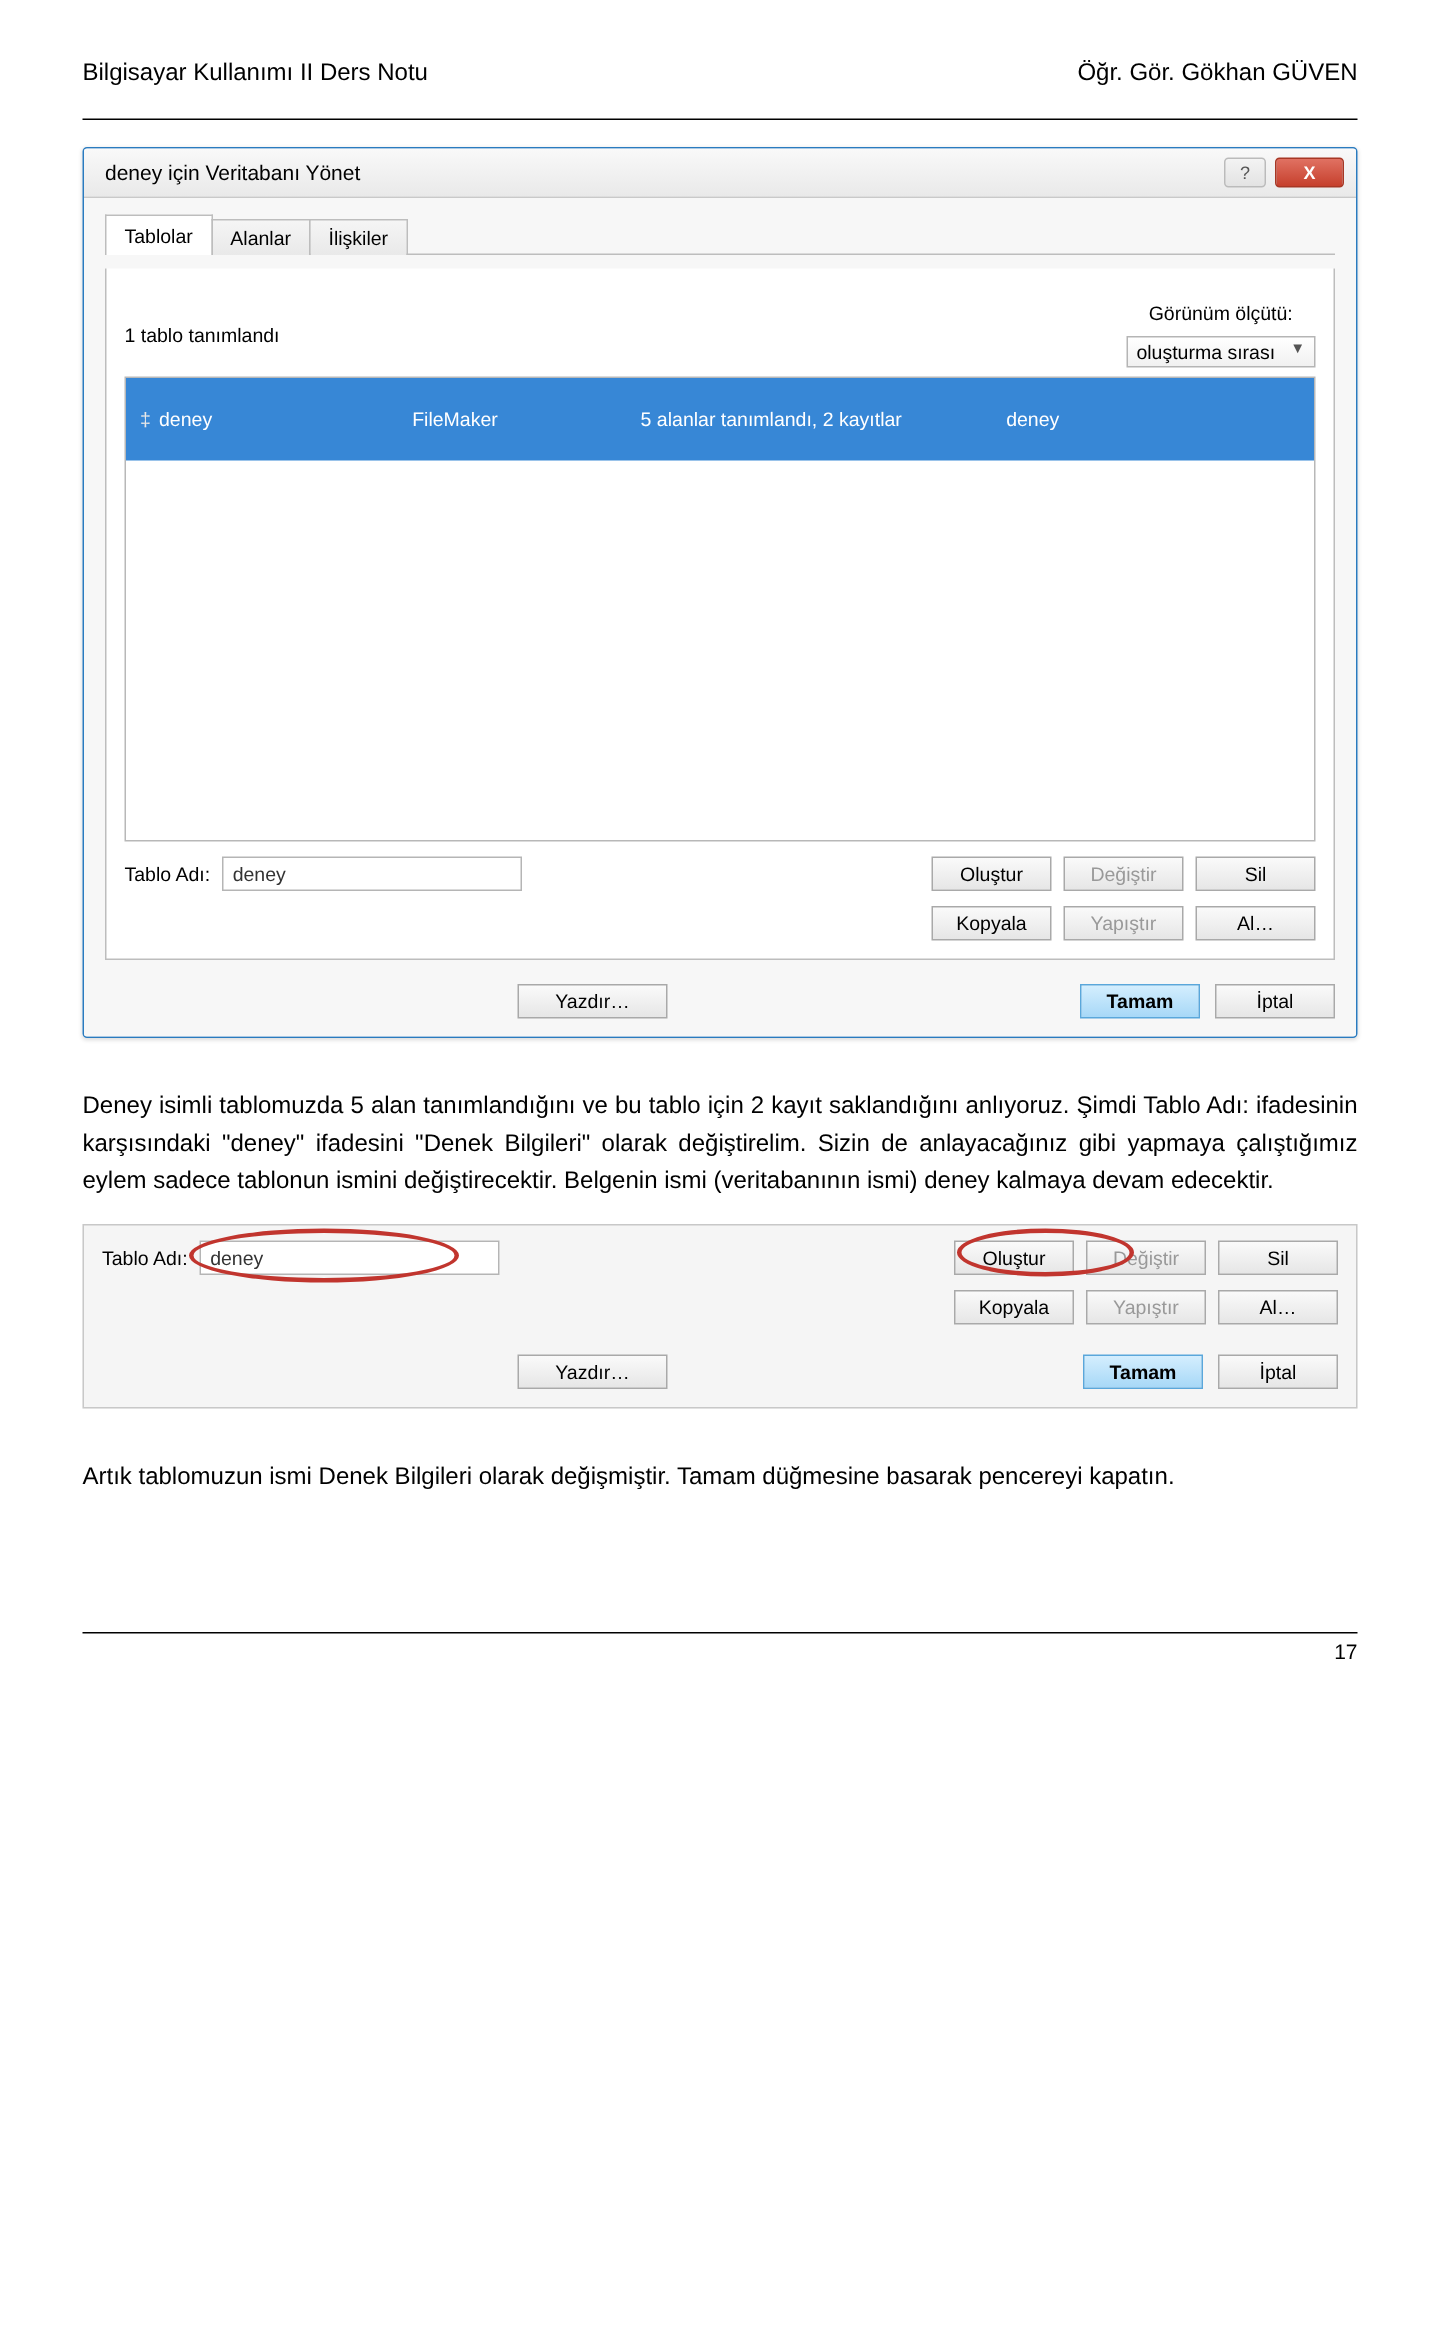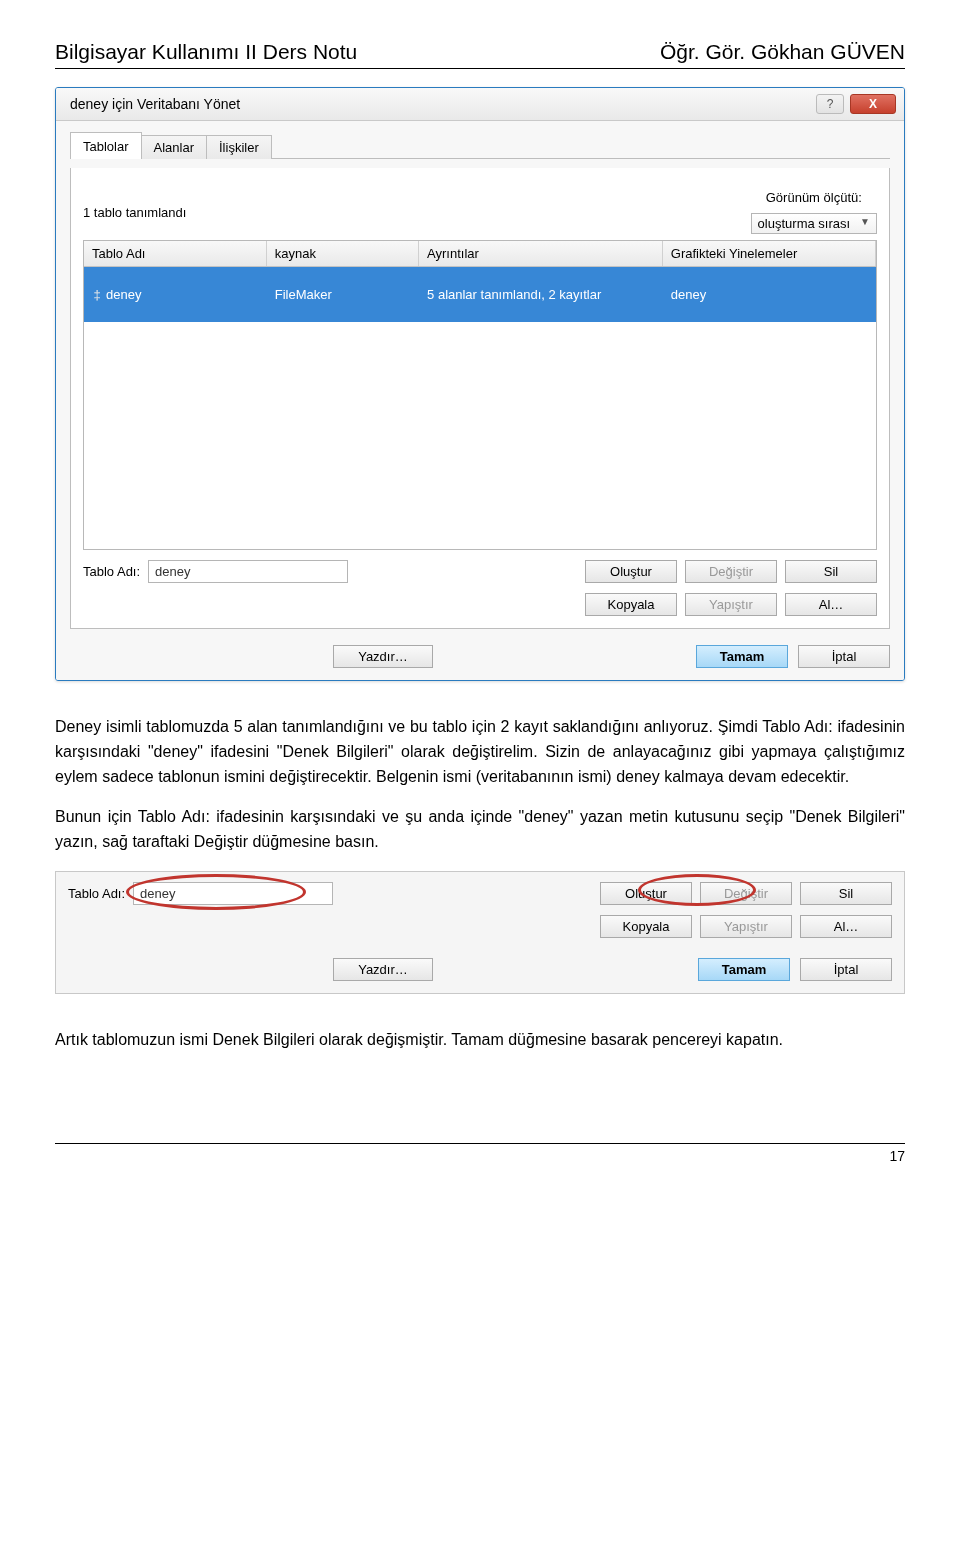--- a/index.html
+++ b/index.html
@@ -10,22 +10,22 @@
     margin: 0 auto;
     font-size: 15px;
     color: #000;
   }
   .page {
     padding: 40px 55px 30px 55px;
   }
   .doc-header {
     display: flex;
     justify-content: space-between;
-    font-size: 21px;
-    margin-bottom: 4px;
+    font-size: 16px;
+    margin-bottom: 21px;
   }
   .hr-top {
     border-top: 1px solid #000;
     margin-bottom: 18px;
   }
   .dialog {
     border: 1px solid #2a7bbf;
     border-radius: 3px;
     background: linear-gradient(#fbfbfb, #f2f2f2);
     box-shadow: 0 1px 3px rgba(0,0,0,.15);
@@ -162,21 +162,21 @@
     font-size: 13px;
     width: 200px;
     background: #fff;
     color: #333;
   }
   .btn {
     border: 1px solid #a9a9a9;
     background: linear-gradient(#fafafa,#e6e6e6);
     padding: 3px 0;
     font-size: 13px;
-    width: 92px;
+    width: 80px;
     text-align: center;
     display: inline-block;
     cursor: pointer;
   }
   .btn.primary {
     background: linear-gradient(#d4eefe,#a7d8f7);
     border-color: #5aa7db;
     font-weight: bold;
   }
   .btn.disabled { color: #999; }
@@ -271,26 +271,20 @@
           <span>1 tablo tanımlandı</span>
           <div class="view-scale">
             <span>Görünüm ölçütü:</span>
             <span class="select">
               <span>oluşturma sırası</span>
               <span class="arrow">▼</span>
             </span>
           </div>
         </div>
         <div class="table">
-          <div class="thead">
-            <div class="th">Tablo Adı</div>
-            <div class="th">kaynak</div>
-            <div class="th">Ayrıntılar</div>
-            <div class="th">Grafikteki Yinelemeler</div>
-          </div>
           <div class="trow selected">
             <div class="td"><span class="handle">‡</span><span>deney</span></div>
             <div class="td">FileMaker</div>
             <div class="td">5 alanlar tanımlandı, 2 kayıtlar</div>
             <div class="td">deney</div>
           </div>
         </div>
 
         <div class="lower-controls">
           <span>Tablo Adı:</span>
@@ -314,21 +308,20 @@
         <div class="bottom-right">
           <span class="btn primary">Tamam</span>
           <span class="btn">İptal</span>
         </div>
       </div>
     </div>
   </div>
 
   <div class="body-text">
     <p>Deney isimli tablomuzda 5 alan tanımlandığını ve bu tablo için 2 kayıt saklandığını anlıyoruz. Şimdi Tablo Adı: ifadesinin karşısındaki "deney" ifadesini "Denek Bilgileri" olarak değiştirelim. Sizin de anlayacağınız gibi yapmaya çalıştığımız eylem sadece tablonun ismini değiştirecektir. Belgenin ismi (veritabanının ismi) deney kalmaya devam edecektir.</p>
-    <p>Bunun için Tablo Adı: ifadesinin karşısındaki ve şu anda içinde "deney" yazan metin kutusunu seçip "Denek Bilgileri" yazın, sağ taraftaki Değiştir düğmesine basın.</p>
   </div>
 
   <div class="lower-shot">
     <div class="row1">
       <div class="ellipse left"></div>
       <div class="ellipse right"></div>
       <span>Tablo Adı:</span>
       <input class="text-input" value="deney" style="">
       <span class="spacer"></span>
       <span class="btn">Oluştur</span>

